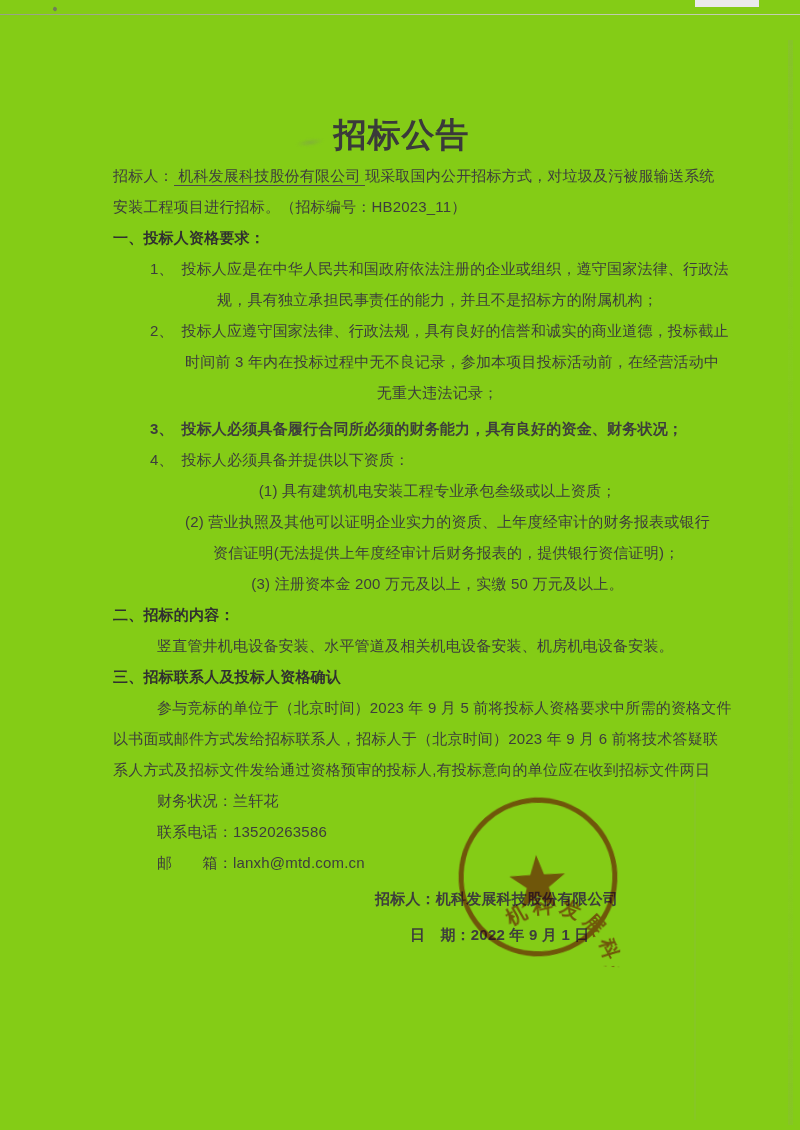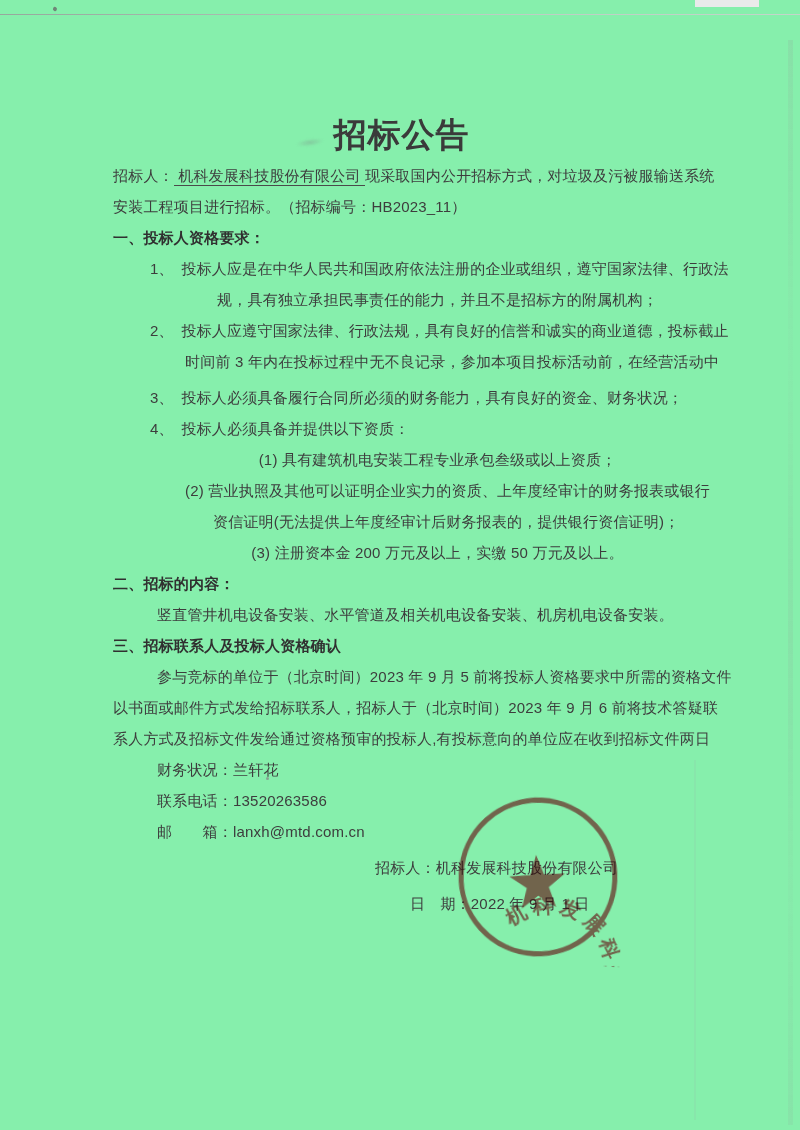--- a/index.html
+++ b/index.html
@@ -1,21 +1,21 @@
 <!DOCTYPE html>
 <html><head>
 <meta charset="utf-8">
 <style>
   html,body{margin:0;padding:0;}
   body{
     width:800px;height:1130px;position:relative;overflow:hidden;
     background:#ffffff;
     font-family:"Liberation Sans",sans-serif;
   }
-  .page{position:absolute;inset:0;background:#86efac;}
+  .page{position:absolute;inset:0;background:#84cc16;}
   
   .top-edge-line{position:absolute;left:0;top:14px;width:800px;height:1px;
     background:linear-gradient(to right,#9a9a9a,#c6c6c6 60%,#cfcfcf);opacity:.85;}
   .top-speck{position:absolute;left:53px;top:7px;width:4px;height:4px;background:#6a6a6a;
     border-radius:40% 60% 50% 50%;transform:rotate(24deg);opacity:.8;}
   .corner-box{position:absolute;left:695px;top:0;width:64px;height:7px;background:#eaeaea;}
   .right-streak{position:absolute;left:788px;top:40px;width:5px;height:1085px;
     background:linear-gradient(to bottom,rgba(150,150,150,.16),rgba(170,170,170,.04) 30%,
       rgba(150,150,150,.14) 55%,rgba(160,160,160,.05) 80%,rgba(150,150,150,.12));
     filter:blur(.7px);}
@@ -33,21 +33,21 @@
     text-align:center;color:#3a3a3a;margin:0 0 2px 0;}
   .line{font-size:15px;line-height:31px;letter-spacing:.2px;white-space:nowrap;}
   .h{font-weight:bold;color:#303030;}
   .l0{margin-left:0;}
   .ind{margin-left:44px;}
   .num{margin-left:37px;}
   .cont{margin-left:72px;text-align:center;}
   .sub{margin-left:100px;}
   .sign1{margin-left:262px;}
   .sign2{margin-left:297px;}
-  .gap{margin-top:5px;}
+  .gap{margin-top:5px;font-weight:bold;}
   .u{border-bottom:1px solid #4a4a4a;padding-bottom:1px;}
 
   
   .stamp{position:absolute;left:452px;top:791px;width:172px;height:172px;
     mix-blend-mode:multiply;opacity:.86;transform:rotate(3deg);filter:blur(.4px);}
 </style>
 </head>
 <body>
 
 <div class="page">
@@ -63,20 +63,21 @@
   <div class="content">
     <h1 class="doc-title">招标公告</h1>
     <div>
         <div class="line l0"><span>招标人：</span><span class="u">&nbsp;机科发展科技股份有限公司&nbsp;</span><span>现采取国内公开招标方式，对垃圾及污被服输送系统</span></div>
         <div class="line l0">安装工程项目进行招标。（招标编号：HB2023_11）</div>
         <div class="line h">一、投标人资格要求：</div>
         <div class="line num">1、 投标人应是在中华人民共和国政府依法注册的企业或组织，遵守国家法律、行政法</div>
         <div class="line cont">规，具有独立承担民事责任的能力，并且不是招标方的附属机构；</div>
         <div class="line num">2、 投标人应遵守国家法律、行政法规，具有良好的信誉和诚实的商业道德，投标截止</div>
         <div class="line cont">时间前 3 年内在投标过程中无不良记录，参加本项目投标活动前，在经营活动中</div>
+        <div class="line cont">无重大违法记录；</div>
         <div class="line num gap">3、 投标人必须具备履行合同所必须的财务能力，具有良好的资金、财务状况；</div>
         <div class="line num">4、 投标人必须具备并提供以下资质：</div>
         <div class="line cont">(1) 具有建筑机电安装工程专业承包叁级或以上资质；</div>
         <div class="line cont">(2) 营业执照及其他可以证明企业实力的资质、上年度经审计的财务报表或银行</div>
         <div class="line sub">资信证明(无法提供上年度经审计后财务报表的，提供银行资信证明)；</div>
         <div class="line cont">(3) 注册资本金 200 万元及以上，实缴 50 万元及以上。</div>
         <div class="line h">二、招标的内容：</div>
         <div class="line ind">竖直管井机电设备安装、水平管道及相关机电设备安装、机房机电设备安装。</div>
         <div class="line h">三、招标联系人及投标人资格确认</div>
         <div class="line ind">参与竞标的单位于（北京时间）2023 年 9 月 5 前将投标人资格要求中所需的资格文件</div>

